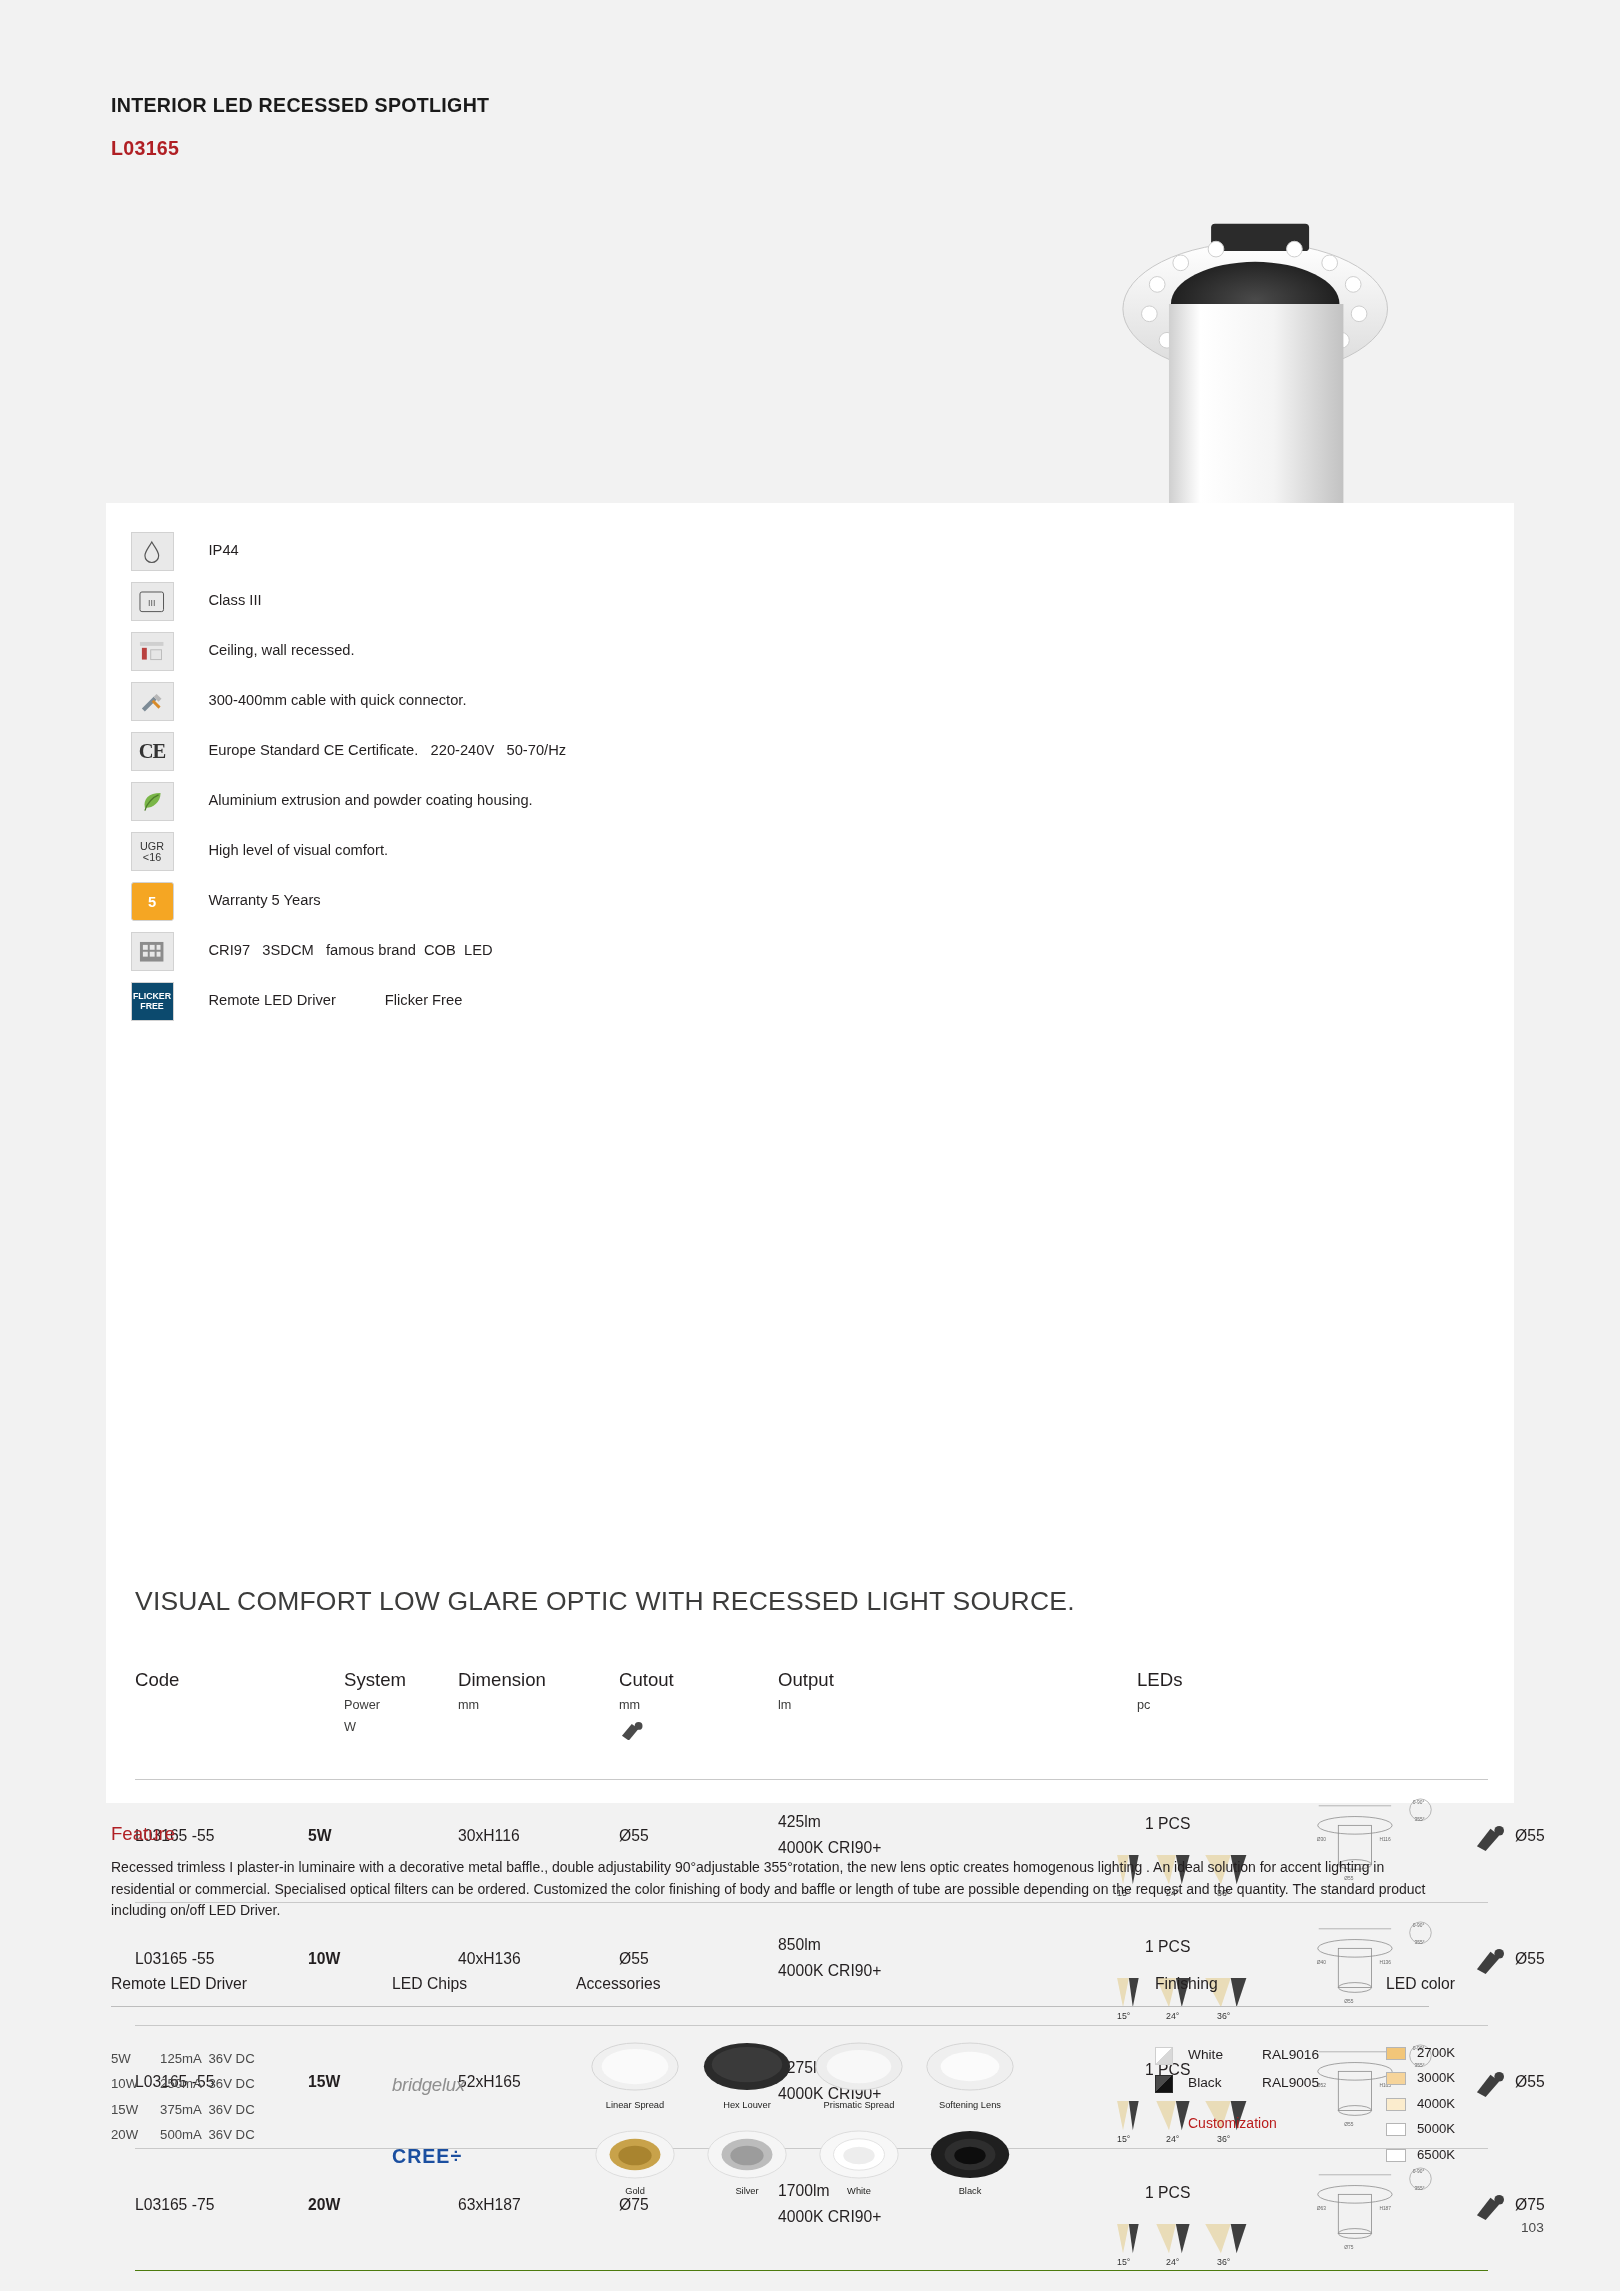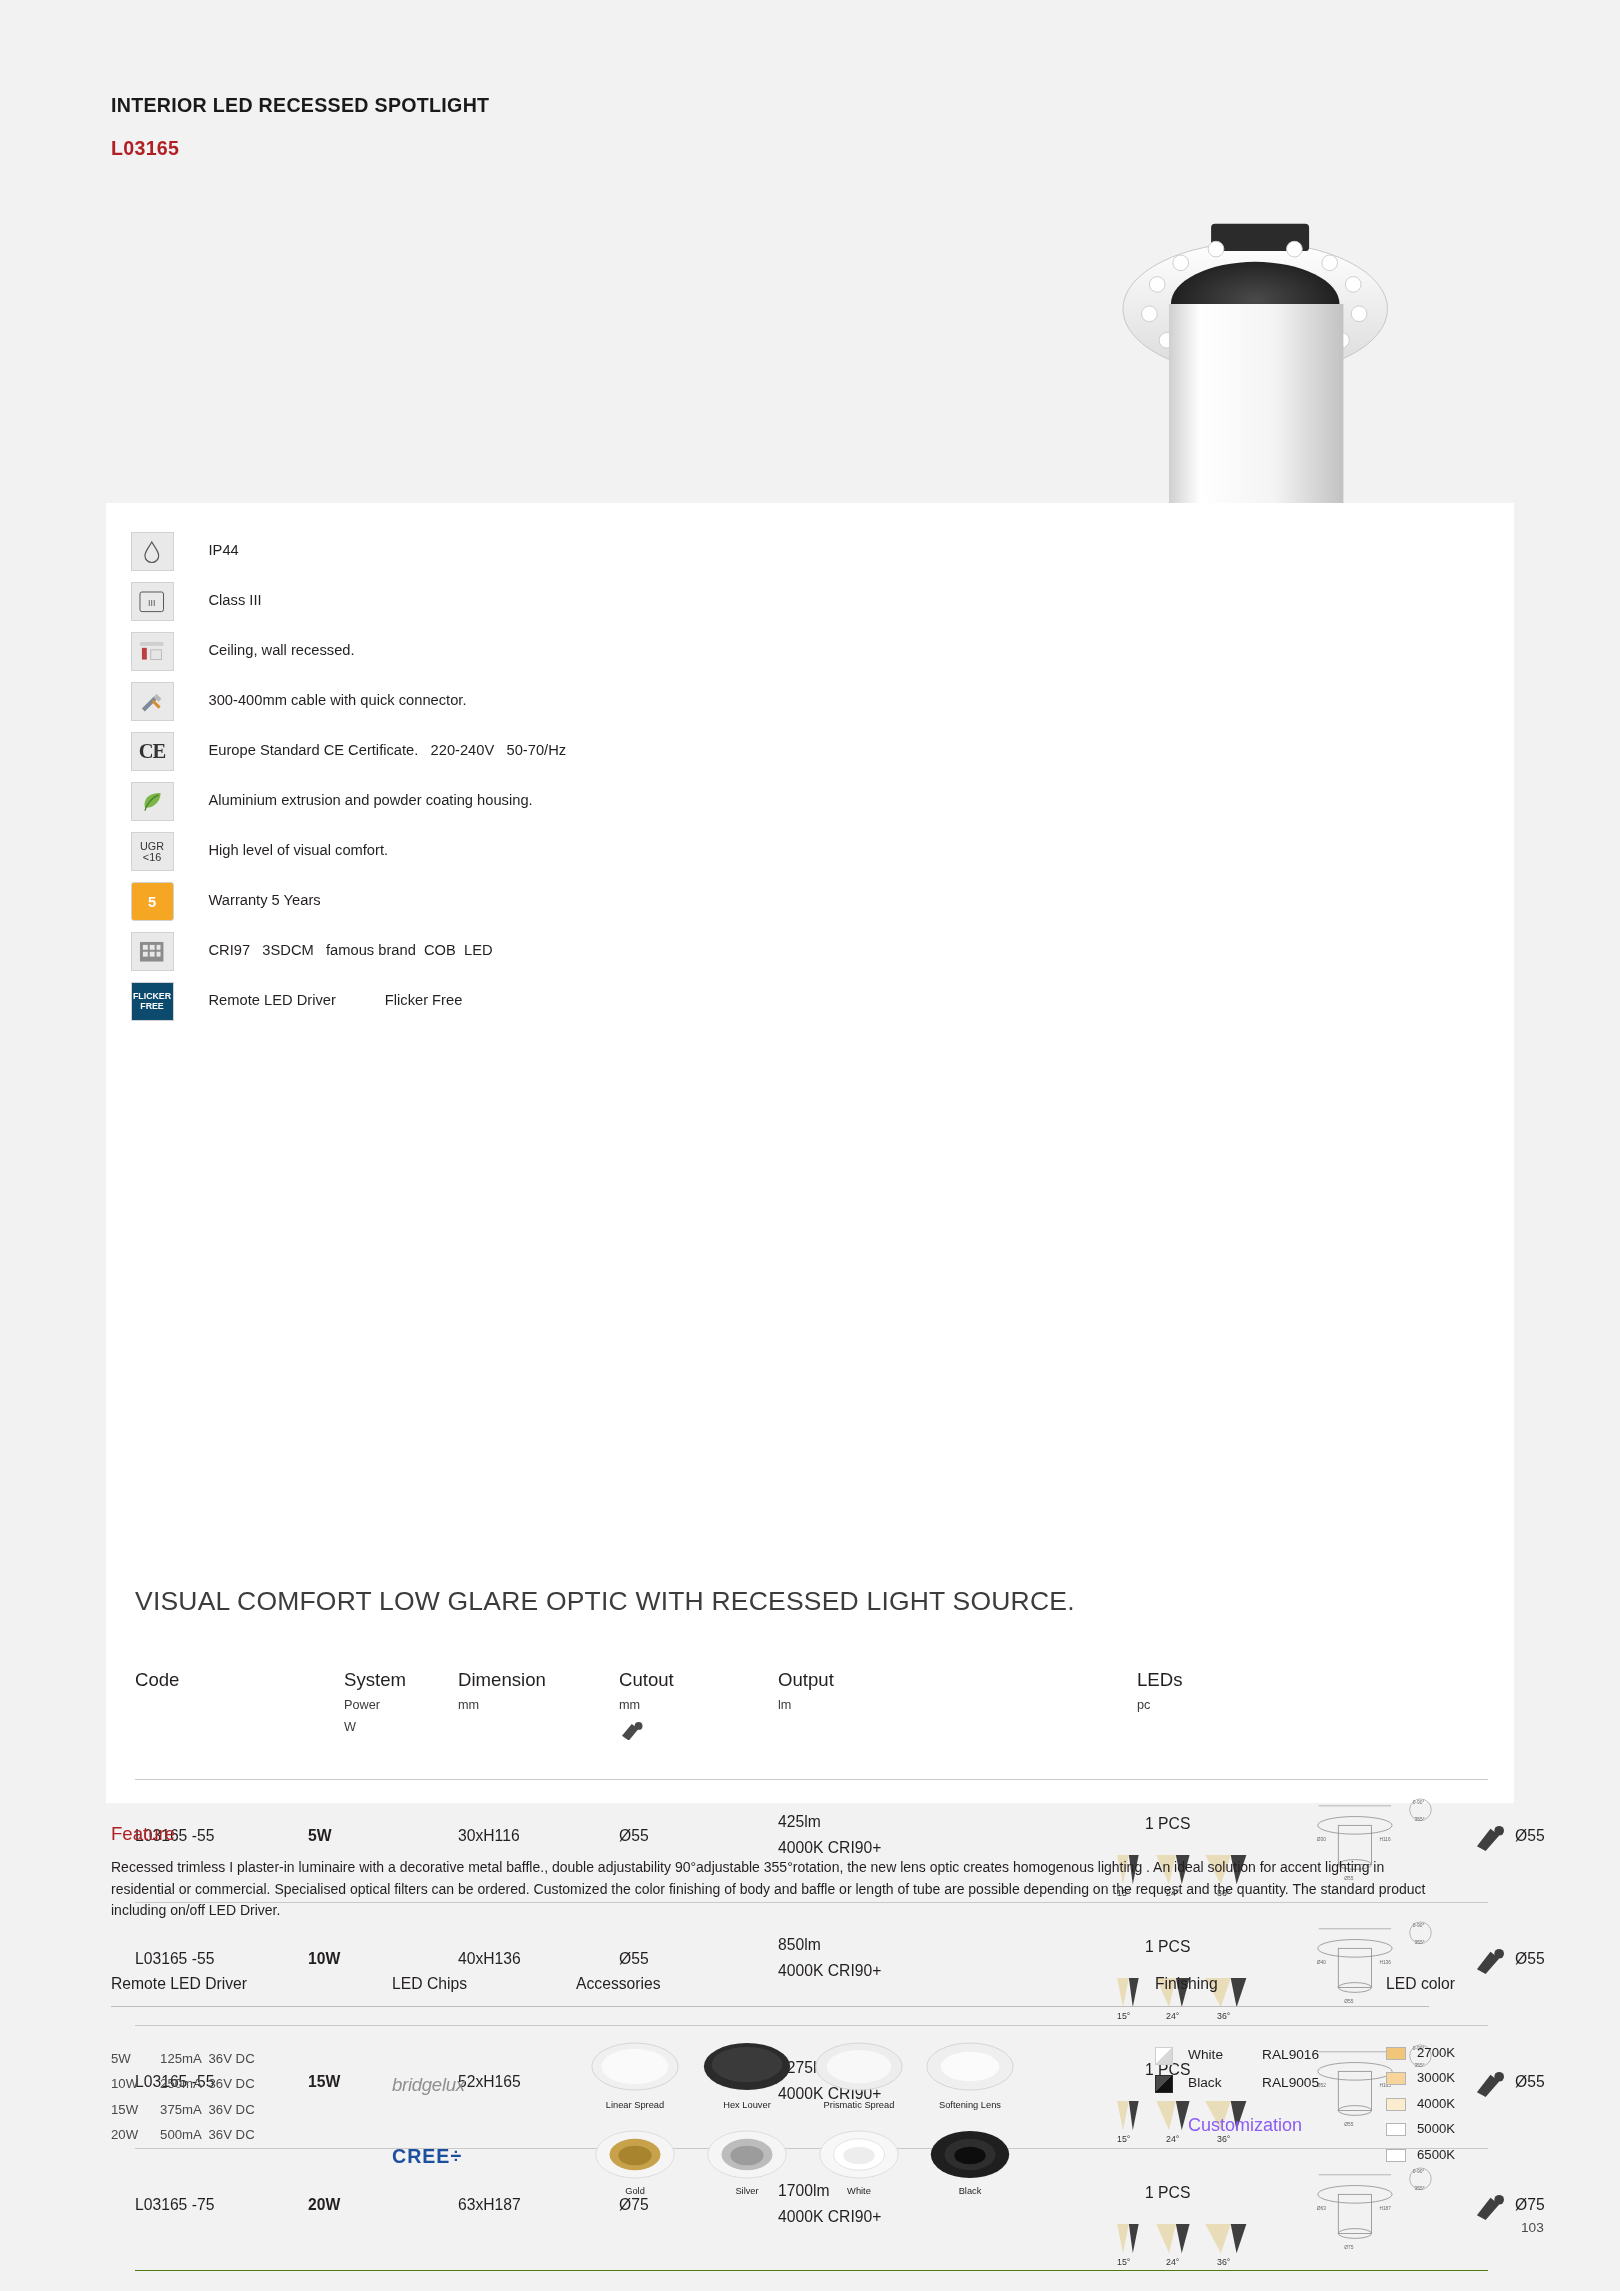--- a/index.html
+++ b/index.html
@@ -134,21 +134,21 @@
   .chip-cree {
     position:absolute; left:392px; top:165px;
     font-size:19.6px; font-weight:bold; color:#1b4fa0; letter-spacing:1px;
   }
 
   .acc { position:absolute; }
   .acc-cap { position:absolute; font-size:9.3px; color:#1d1d1b; text-align:center; width:100%; }
 
   .fin-sw { position:absolute; width:17.6px; height:17.6px; }
   .fin-lbl { position:absolute; font-size:13.7px; color:#231f20; }
-  .fin-custom { position:absolute; font-size:18px; color:#8b5cf6; }
+  .fin-custom { position:absolute; font-size:14px; color:#b91c1c; }
 
   .led-sw { position:absolute; width:19.6px; height:12.7px; border:1px solid #b5b5b5; }
   .led-lbl { position:absolute; font-size:13.2px; color:#231f20; }
 
   .pagenum { position:absolute; left:1521px; top:2220px; font-size:13.7px; color:#4a4a4a; }
 </style>
 </head>
 <body>
 
 <div class="page">

